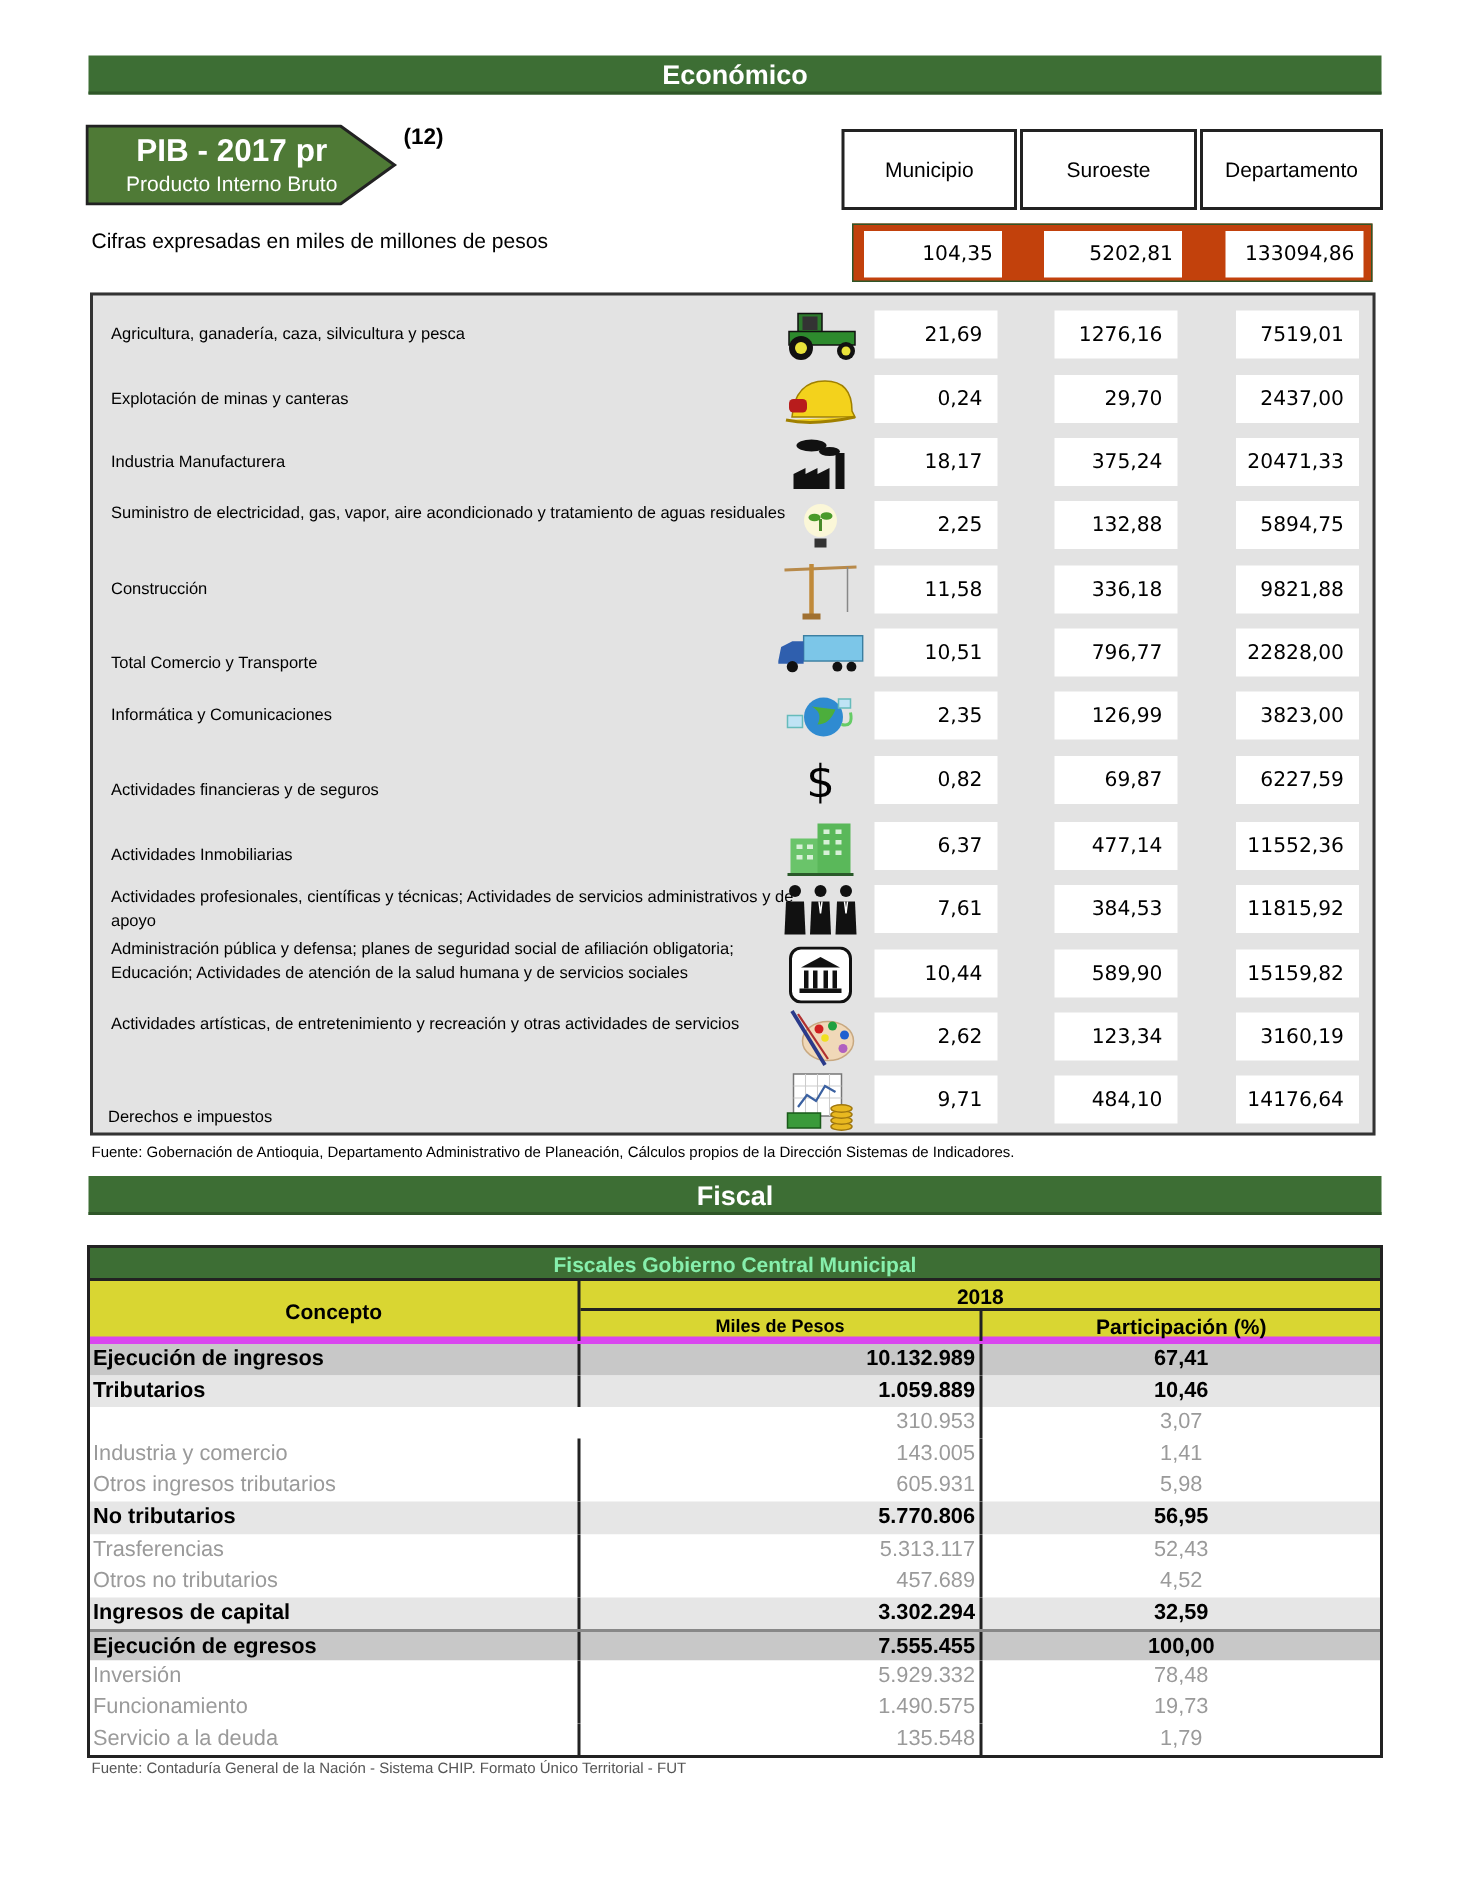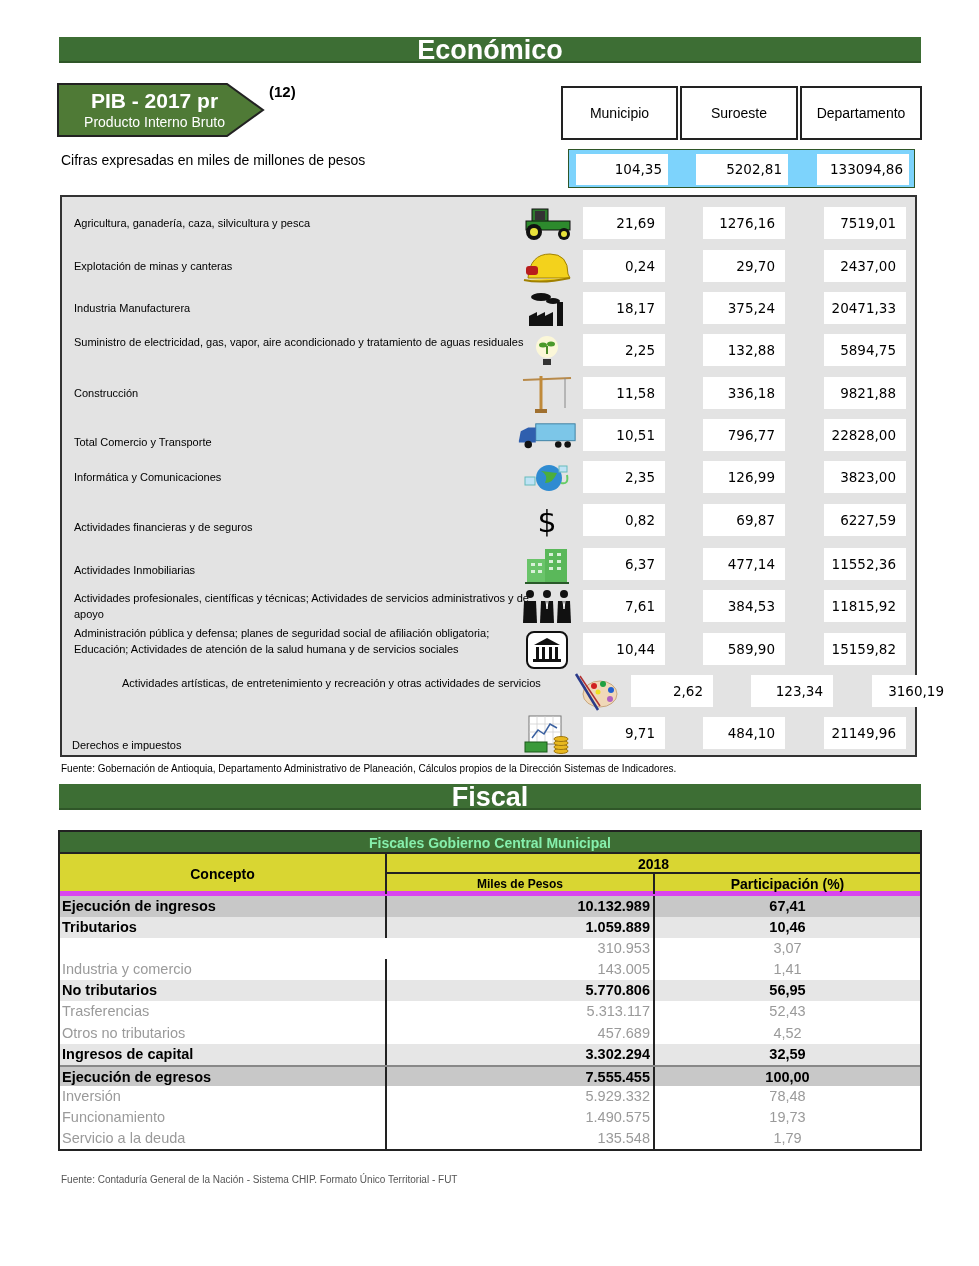--- a/index.html
+++ b/index.html
@@ -1,33 +1,33 @@
 <!DOCTYPE html>
 <html><head>
 <meta charset="utf-8">
 <style>
   * { box-sizing: border-box; margin: 0; padding: 0; }
   body { width: 979px; height: 1266px; background: #ffffff; font-family: "Liberation Sans", sans-serif; color: #000; position: relative; overflow: hidden; }
-  .section-bar { position: absolute; left: 59px; width: 862px; height: 26px; background: #3d6e34; color: #fff; font-weight: bold; font-size: 27px; text-align: center; line-height: 26px; border-bottom: 2px solid #2f5628; }
+  .section-bar { position: absolute; left: 59px; width: 862px; height: 26px; background: #3d6e34; color: #fff; font-weight: bold; font-size: 18px; text-align: center; line-height: 26px; border-bottom: 2px solid #2f5628; }
   #sec-eco { top: 37px; }
   #sec-fiscal { top: 784px; }
 
   .pib-tag { position: absolute; left: 57px; top: 83px; width: 208px; height: 54px; }
   .pib-tag svg { position: absolute; left: 0; top: 0; }
   .pib-title { position: absolute; left: 0; width: 195px; top: 6px; text-align: center; color: #fff; font-weight: bold; font-size: 21px; }
   .pib-sub { position: absolute; left: 0; width: 195px; top: 31px; text-align: center; color: #fff; font-size: 14px; }
   .note { position: absolute; left: 269px; top: 83px; font-weight: bold; font-size: 15px; }
 
   .col-head { position: absolute; top: 86px; height: 54px; border: 2px solid #222; background: #fff; font-size: 14px; display: flex; align-items: center; justify-content: center; }
   #ch-mun { left: 561px; width: 117px; }
   #ch-sur { left: 680px; width: 118px; }
   #ch-dep { left: 800px; width: 122px; }
 
   .cifras { position: absolute; left: 61px; top: 152px; font-size: 14px; }
-  .totals { position: absolute; left: 568px; top: 149px; width: 347px; height: 39px; background: #7dd3fc; border: 1px solid #2f5628; }
+  .totals { position: absolute; left: 568px; top: 149px; width: 347px; height: 39px; background: #c2410c; border: 1px solid #2f5628; }
   .tot { position: absolute; top: 4px; height: 31px; background: #fff; font-family: "DejaVu Sans", sans-serif; font-size: 13.5px; text-align: right; padding-right: 6px; line-height: 31px; }
   #tot-mun { left: 7px; width: 92px; }
   #tot-sur { left: 127px; width: 92px; }
   #tot-dep { left: 248px; width: 92px; }
 
   .sector-box { position: absolute; left: 60px; top: 195px; width: 857px; height: 562px; background: #e3e3e3; border: 2px solid #333; }
   .srow { position: absolute; left: 0; width: 853px; }
   .slabel { position: absolute; left: 12px; font-size: 11px; line-height: 16px; width: 455px; }
   .sicon { position: absolute; left: 455px; width: 60px; height: 38px; display: flex; align-items: center; justify-content: center; }
   .sval { position: absolute; height: 32px; background: #fff; font-family: "DejaVu Sans", sans-serif; font-size: 13.5px; text-align: right; padding-right: 10px; line-height: 32px; }
@@ -247,21 +247,21 @@
             <rect x="23" y="16" width="3" height="12"></rect>
             <rect x="29" y="16" width="3" height="12"></rect>
             <rect x="7" y="28" width="28" height="3"></rect>
           </g>
         </svg>
       </div>
       <div class="sval v0" style="top: 2px;">10,44</div>
       <div class="sval v1" style="top: 2px;">589,90</div>
       <div class="sval v2" style="top: 2px;">15159,82</div>
     </div>
-    <div class="srow" style="top: 476px; height: 40px; margin-left: 48px;">
+    <div class="srow" style="top: 476px; height: 40px;">
       <div class="slabel" style="top: 2px;">Actividades artísticas, de entretenimiento y recreación y otras actividades de servicios</div>
       <div class="sicon">
         <svg width="50" height="40" viewBox="0 0 50 40">
           <ellipse cx="30" cy="22" rx="17" ry="13" fill="#f0d8b8" stroke="#c8a880"></ellipse>
           <circle cx="24" cy="14" r="3" fill="#d02020"></circle>
           <circle cx="33" cy="12" r="3" fill="#20a040"></circle>
           <circle cx="41" cy="18" r="3" fill="#2060d0"></circle>
           <circle cx="40" cy="27" r="3" fill="#b060c0"></circle>
           <circle cx="28" cy="20" r="2.5" fill="#f0e020"></circle>
           <line x1="6" y1="2" x2="28" y2="38" stroke="#2a3a8a" stroke-width="2.5"></line>
@@ -289,21 +289,21 @@
           <g fill="#e8b820" stroke="#a07810">
             <ellipse cx="38" cy="37" rx="7" ry="2.5"></ellipse>
             <ellipse cx="38" cy="33" rx="7" ry="2.5"></ellipse>
             <ellipse cx="38" cy="29" rx="7" ry="2.5"></ellipse>
             <ellipse cx="38" cy="25" rx="7" ry="2.5"></ellipse>
           </g>
         </svg>
       </div>
       <div class="sval v0" style="top: 2px;">9,71</div>
       <div class="sval v1" style="top: 2px;">484,10</div>
-      <div class="sval v2" style="top: 2px;">21149,96</div>
+      <div class="sval v2" style="top: 2px;">14176,64</div>
     </div>
   </div>
 
 <div class="fuente1">Fuente: Gobernación de Antioquia, Departamento Administrativo de Planeación, Cálculos propios de la Dirección Sistemas de Indicadores.</div>
 
 <div id="sec-fiscal" class="section-bar">Fiscal</div>
 
 <div class="ftable">
   <div class="ft-title">Fiscales Gobierno Central Municipal</div>
   <div class="ft-head">
@@ -325,20 +325,25 @@
       </div>
       <div class="frow lvl2">
         <div class="c2">310.953</div>
         <div class="c3">3,07</div>
       </div>
       <div class="frow lvl2">
         <div class="c1">Industria y comercio</div>
         <div class="c2">143.005</div>
         <div class="c3">1,41</div>
       </div>
+      <div class="frow lvl2">
+        <div class="c1">Otros ingresos tributarios</div>
+        <div class="c2">605.931</div>
+        <div class="c3">5,98</div>
+      </div>
       <div class="frow lvl1">
         <div class="c1">No tributarios</div>
         <div class="c2">5.770.806</div>
         <div class="c3">56,95</div>
       </div>
       <div class="frow lvl2">
         <div class="c1">Trasferencias</div>
         <div class="c2">5.313.117</div>
         <div class="c3">52,43</div>
       </div>

